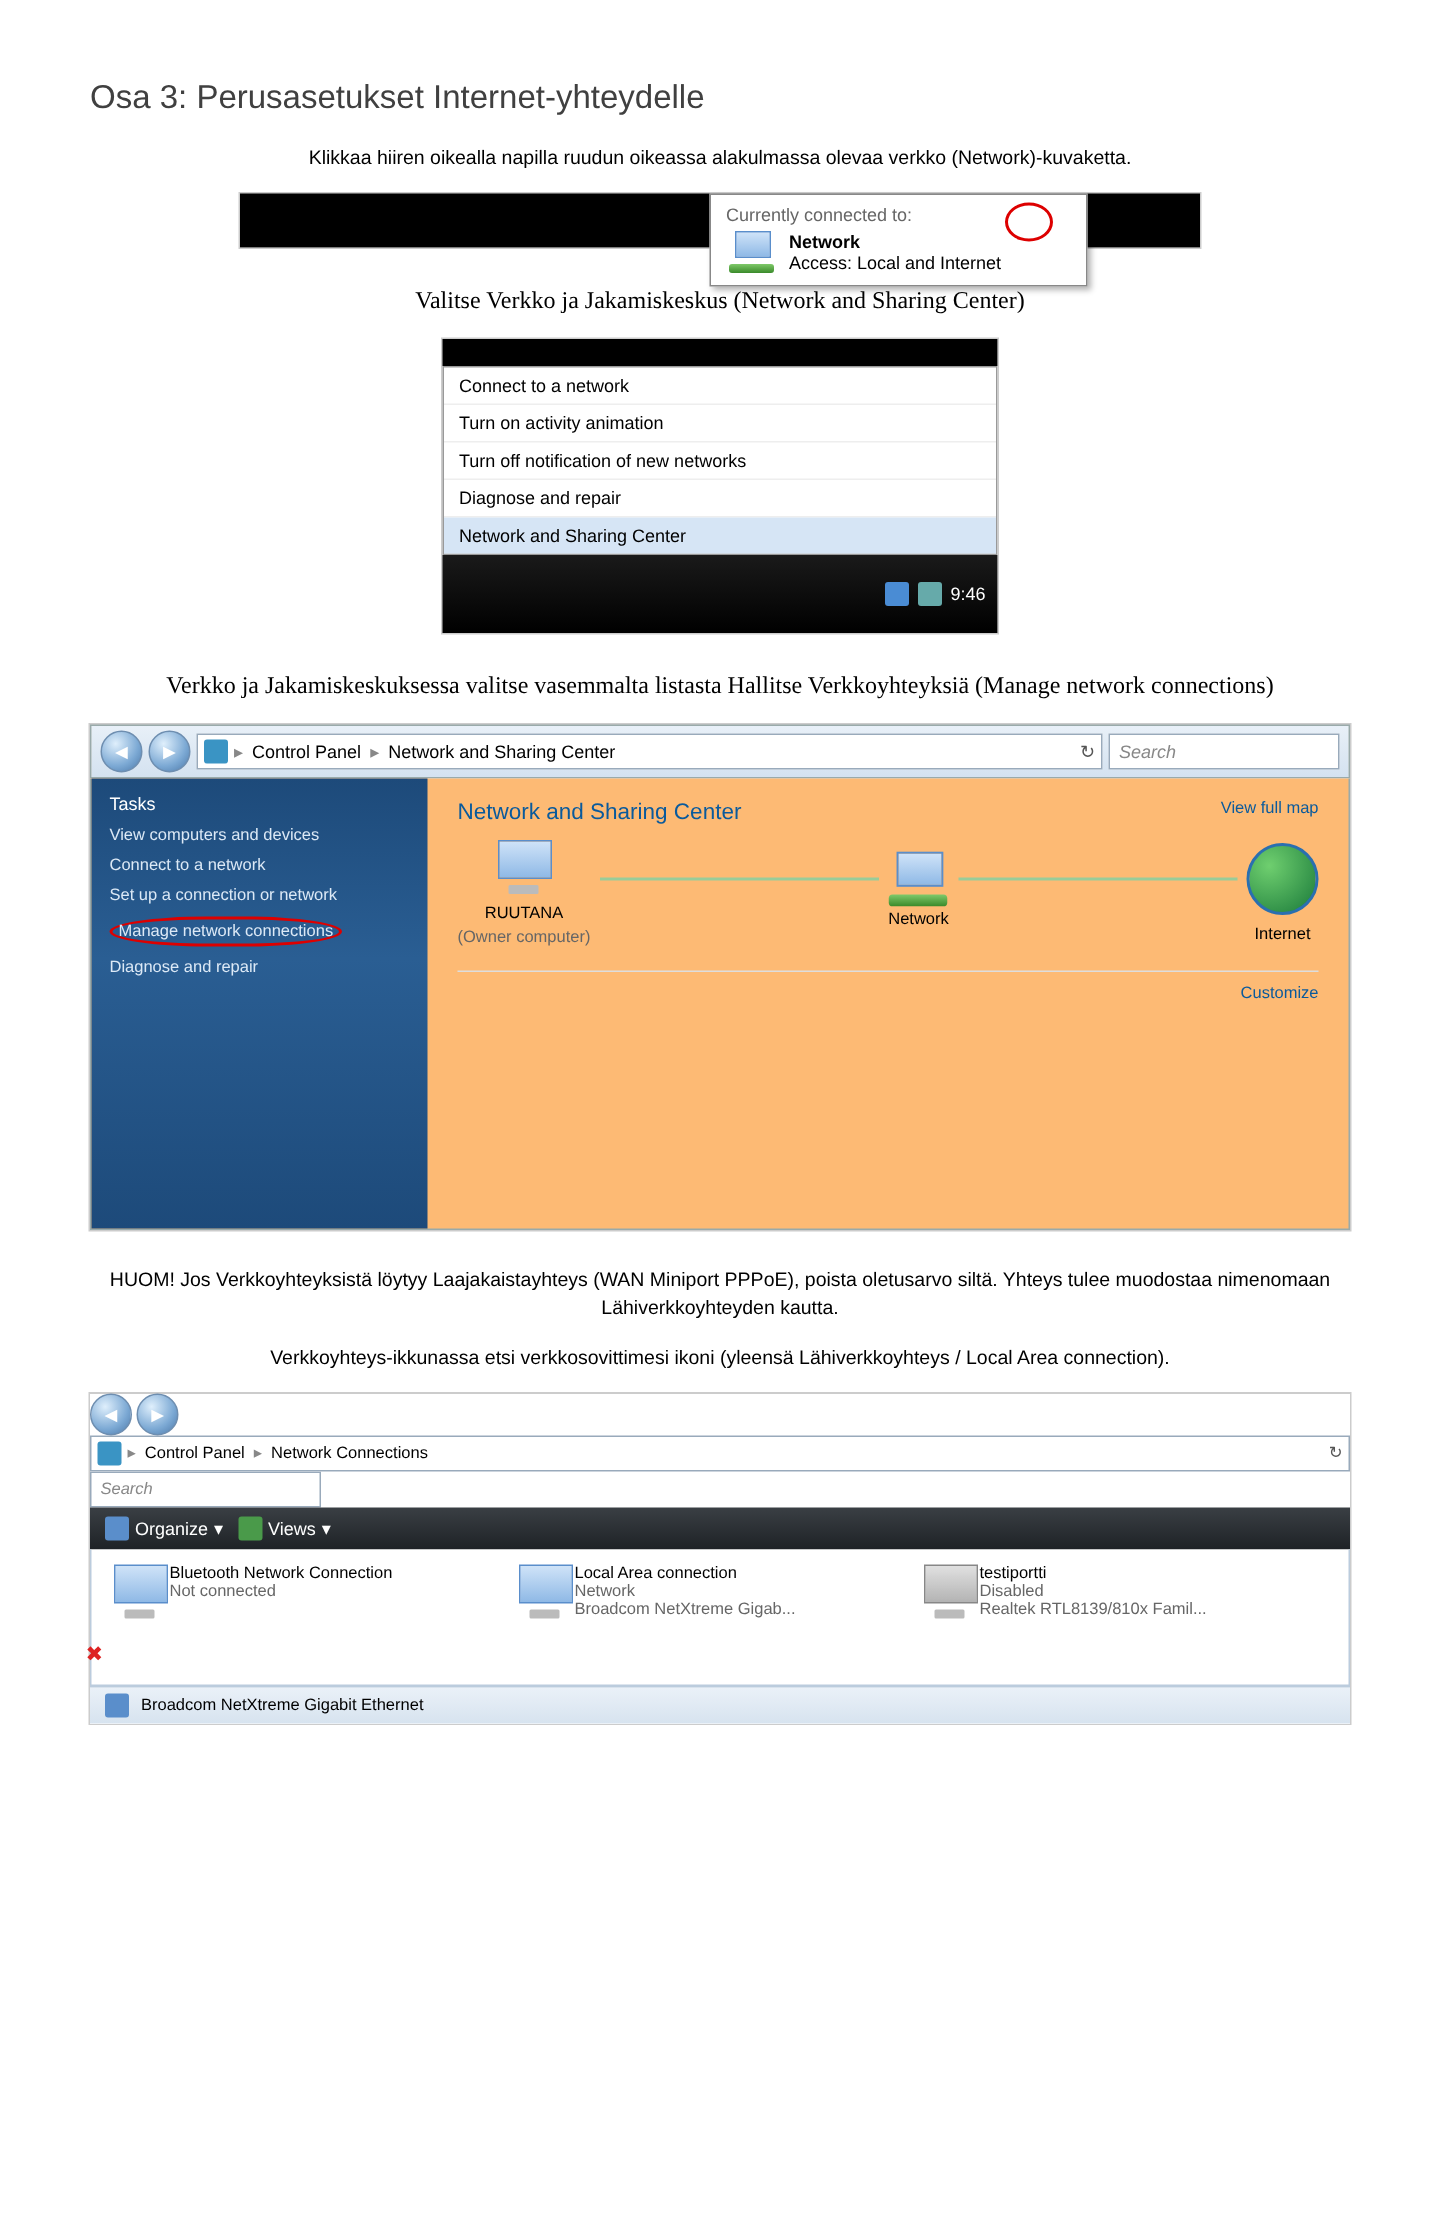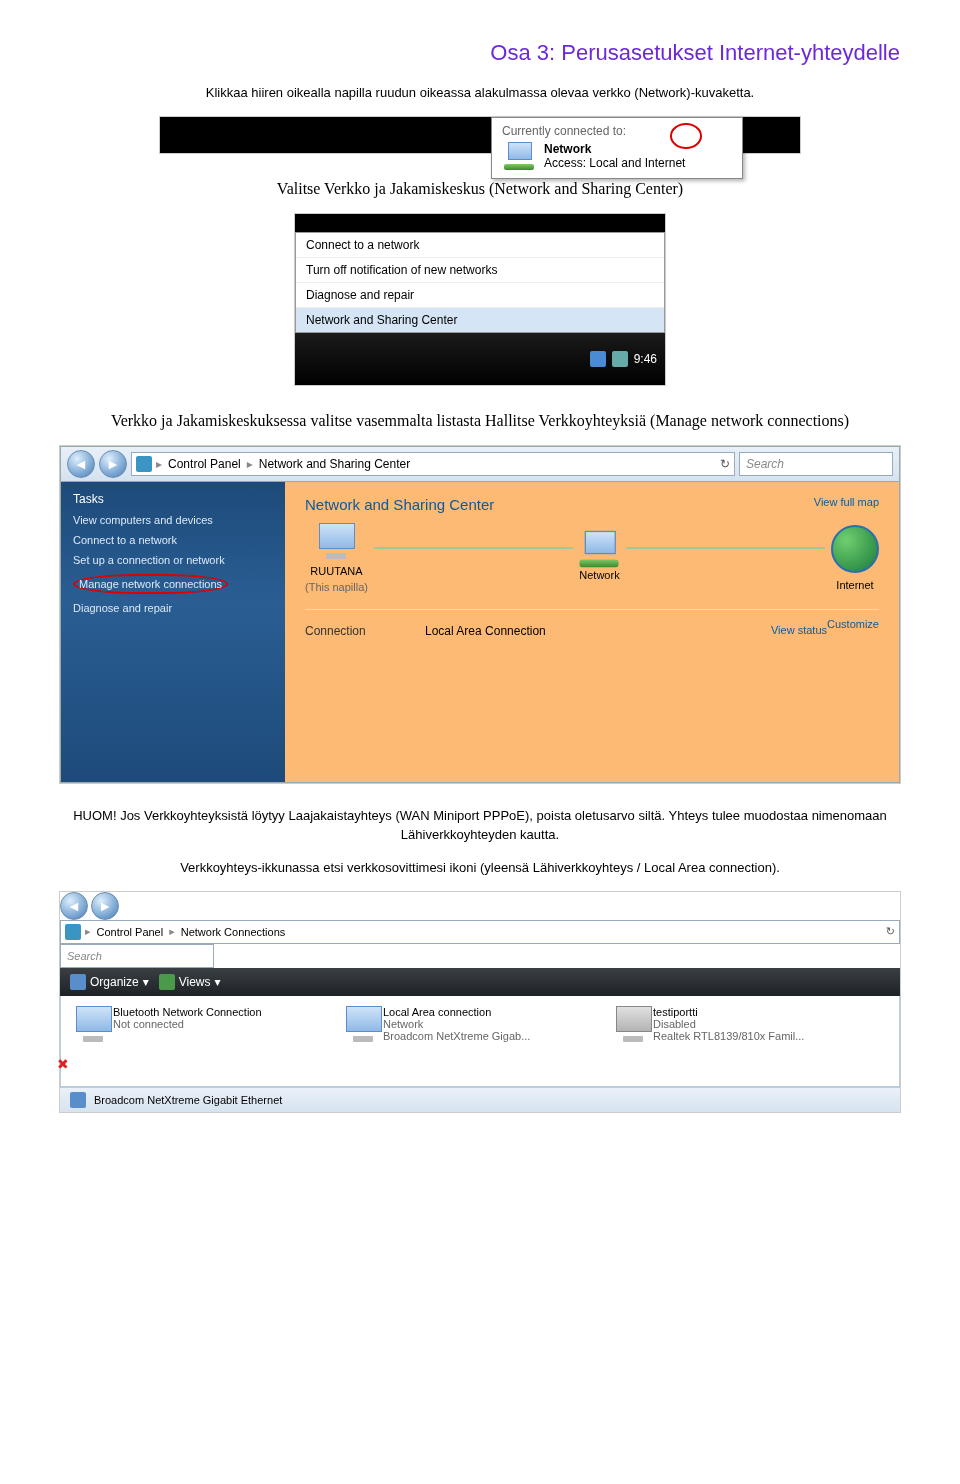--- a/index.html
+++ b/index.html
@@ -5,25 +5,25 @@
   body {
     font-family: Verdana, Geneva, sans-serif;
     background: #fff;
     margin: 0;
     padding: 40px 60px;
     width: 960px;
     box-sizing: border-box;
     color: #000;
   }
   h1.doc-heading {
-    color: #6d28d9;
+    color: #404040;
     font-size: 22px;
     font-weight: normal;
-    text-align: right;
-    margin: 0 0 18px;
+    text-align: left;
+    margin: 12px 0 18px;
     font-family: "Trebuchet MS", Verdana, sans-serif;
   }
   p.doc-text {
     font-size: 13px;
     line-height: 1.45;
     margin: 0 0 14px;
     text-align: center;
   }
   p.serif { font-family: "Times New Roman", serif; font-size: 16px; }
   .screenshot {
@@ -35,21 +35,21 @@
   .ss1 .blackbar { background:#000; height:36px; }
   .ss1 .taskbar {
     background: linear-gradient(#1a1a1a,#000);
     height:32px; display:flex; align-items:center; color:#ccc;
     font-size:12px; padding:0 6px; gap:4px;
   }
   .ss1 .taskbar .lang { width:22px; text-align:center; }
   .tray-ico { width:16px; height:16px; border-radius:2px; display:inline-block; }
   .ss1 .clock { margin-left:auto; color:#fff; font-size:12px; padding-right:6px;}
   .ss1 .tooltip {
-    position:absolute; right:57px; top:0; background:#fff; border:1px solid #888;
+    position:absolute; right:75px; top:0; background:#fff; border:1px solid #888;
     padding:6px 10px 8px; width:230px; font-size:12px; box-shadow:2px 2px 4px rgba(0,0,0,.3);
     font-family: "Segoe UI", Tahoma, sans-serif;
   }
   .ss1 .tooltip .hdr { color:#666; margin-bottom:4px; }
   .ss1 .tooltip .row { display:flex; align-items:center; gap:8px; }
   .nw-ico {
     width:34px; height:28px; position:relative; flex-shrink:0;
   }
   .nw-ico::before { content:""; position:absolute; width:22px; height:16px; border:1px solid #5a8ecb; background:linear-gradient(#cfe3f8,#8fb9e6); top:0; left:6px; }
   .nw-ico::after { content:""; position:absolute; width:30px; height:6px; background:linear-gradient(#7fc96a,#3a8a2a); bottom:0; left:2px; border-radius:2px; }
@@ -166,20 +166,21 @@
   </div>
   <div class="redcircle"></div>
 </div>
 
 <p class="doc-text serif">Valitse Verkko ja Jakamiskeskus (Network and Sharing Center)</p>
 
 <div class="screenshot ss2">
   <div class="blackbar"></div>
   <div class="menu">
     <div class="item">Connect to a network</div>
+    <div class="item">Turn on activity animation</div>
     <div class="item">Turn off notification of new networks</div>
     <div class="item">Diagnose and repair</div>
     <div class="item last hl">Network and Sharing Center</div>
   </div>
   <div class="taskbar2">
     <span class="tray-ico" style="background:#4a8cd4"></span>
     <span class="tray-ico" style="background:#6aa"></span>
     <span>9:46</span>
   </div>
 </div>
@@ -209,40 +210,35 @@
       <div class="lnk"><span class="ringed">Manage network connections</span></div>
       <div class="lnk">Diagnose and repair</div>
     </div>
     <div class="main">
       <span class="link-right">View full map</span>
       <h2>Network and Sharing Center</h2>
       <div class="mapwrap">
         <div class="mapnode">
           <span class="comp-ico"></span>
           <div class="nm">RUUTANA</div>
-          <div class="nm" style="color:#666">(This napilla)</div>
+          <div class="nm" style="color:#666">(Owner computer)</div>
         </div>
         <div class="mapline"></div>
         <div class="mapnode">
           <span class="nw-ico" style="transform:scale(1.3);display:inline-block"></span>
           <div class="nm">Network</div>
         </div>
         <div class="mapline"></div>
         <div class="mapnode">
           <span class="globe"></span>
           <div class="nm">Internet</div>
         </div>
       </div>
       <div class="section">
         <span class="link-right">Customize</span>
-        <div class="row" style="margin-top:6px">
-          <div class="lbl">Connection</div>
-          <div>Local Area Connection</div>
-          <span class="link-right" style="margin-left:auto">View status</span>
-        </div>
       </div>
     </div>
   </div>
 </div>
 
 <p class="doc-text">HUOM! Jos Verkkoyhteyksistä löytyy Laajakaistayhteys (WAN Miniport PPPoE), poista oletusarvo siltä. Yhteys tulee muodostaa nimenomaan Lähiverkkoyhteyden kautta.</p>
 <p class="doc-text">Verkkoyhteys-ikkunassa etsi verkkosovittimesi ikoni (yleensä Lähiverkkoyhteys / Local Area connection).</p>
 
 <div class="screenshot ss4">
   <div class="chrome">

